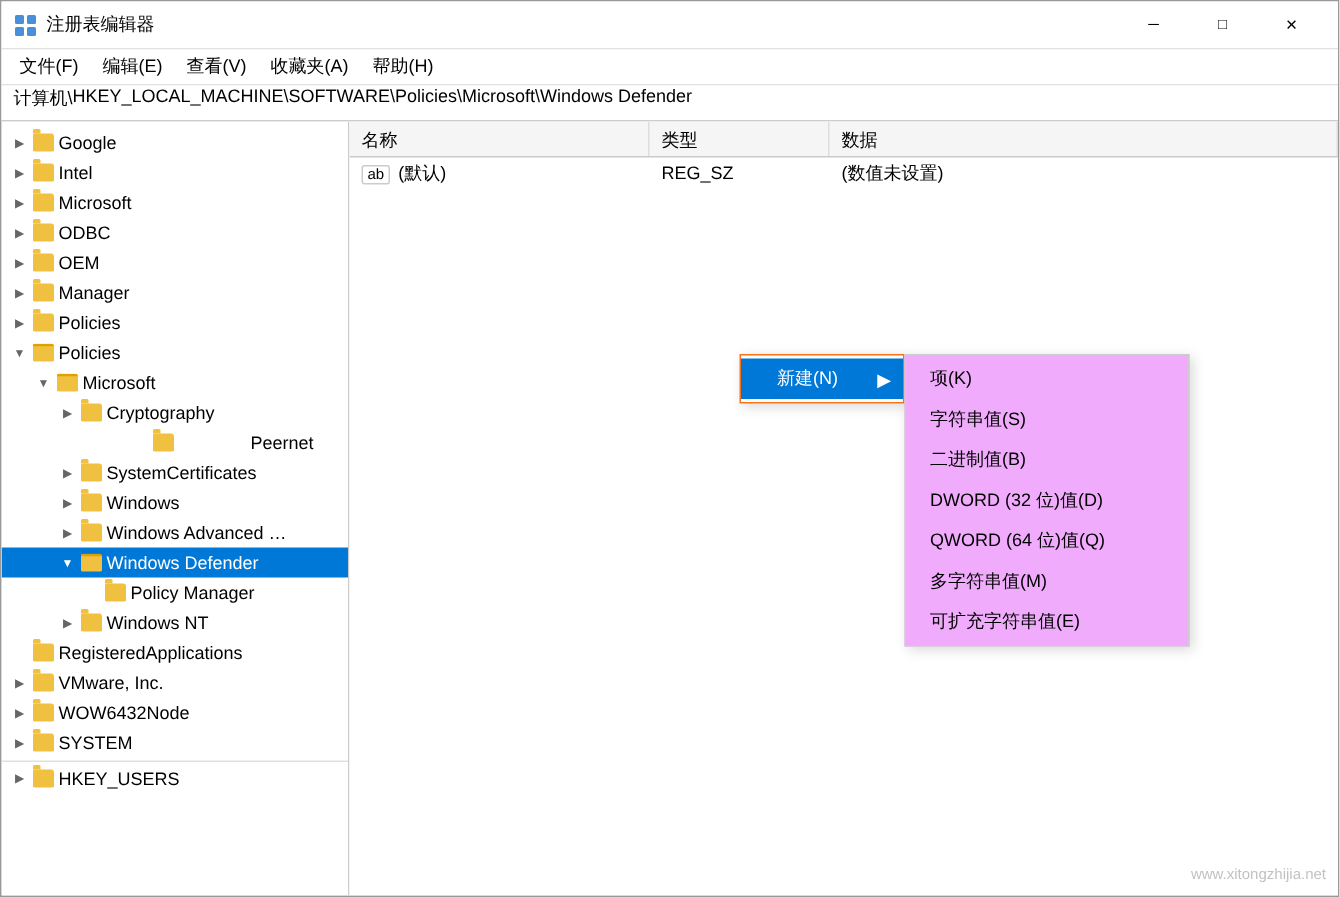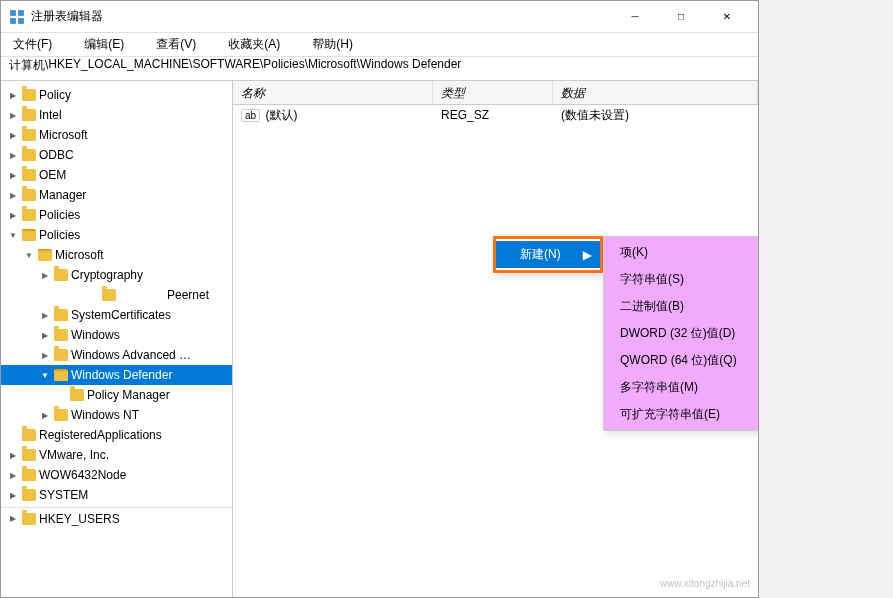--- a/index.html
+++ b/index.html
@@ -7,21 +7,21 @@
       width: 893px;
       height: 598px;
       font-family: 'Microsoft YaHei', SimSun, sans-serif;
       font-size: 12px;
       background: #f0f0f0;
       overflow: hidden;
     }
 
     
     .window {
-      width: 759px;
+      width: 893px;
       height: 598px;
       background: #fff;
       border: 1px solid #999;
       display: flex;
       flex-direction: column;
     }
 
     .title-bar {
       background: #fff;
       height: 32px;
@@ -66,21 +66,20 @@
     }
 
     
     .menu-bar {
       height: 24px;
       background: #fff;
       display: flex;
       align-items: center;
       padding: 0 4px;
       border-bottom: 1px solid #e0e0e0;
-      gap: 16px;
     }
 
     .menu-item {
       padding: 2px 8px;
       cursor: pointer;
       font-size: 12px;
       color: #000;
     }
 
     
@@ -200,21 +199,20 @@
     }
 
     .table-header-cell {
       padding: 4px 8px;
       font-size: 12px;
       color: #000;
       border-right: 1px solid #ddd;
       cursor: pointer;
       user-select: none;
       white-space: nowrap;
-      font-style: italic;
     }
 
     .col-name { width: 200px; }
     .col-type { width: 120px; }
     .col-data { flex: 1; }
 
     
     .table-row {
       display: flex;
       height: 20px;
@@ -248,21 +246,21 @@
       position: absolute;
       top: 155px;
       left: 260px;
       display: flex;
       align-items: flex-start;
       z-index: 200;
     }
 
     .parent-menu {
       background: #fff;
-      border: 3px solid #f97316;
+      border: 1px solid #f97316;
       box-shadow: 2px 2px 8px rgba(0,0,0,0.15);
       padding: 2px 0;
       min-width: 110px;
     }
 
     .parent-menu-item {
       display: flex;
       align-items: center;
       justify-content: space-between;
       padding: 5px 8px 5px 24px;
@@ -343,21 +341,21 @@
 
   <div class="main-content">
 
     <div class="tree-panel">
 
       <div class="tree-item" style="padding-left: 4px;">
         <span class="expander">▶</span>
         <span class="folder-icon">
             <div class="folder-img"></div>
           </span>
-        <span class="tree-label">Policy</span>
+        <span class="tree-label">Google</span>
       </div>
 
       <div class="tree-item" style="padding-left: 4px;">
         <span class="expander">▶</span>
         <span class="folder-icon">
             <div class="folder-img"></div>
           </span>
         <span class="tree-label">Intel</span>
       </div>
 

